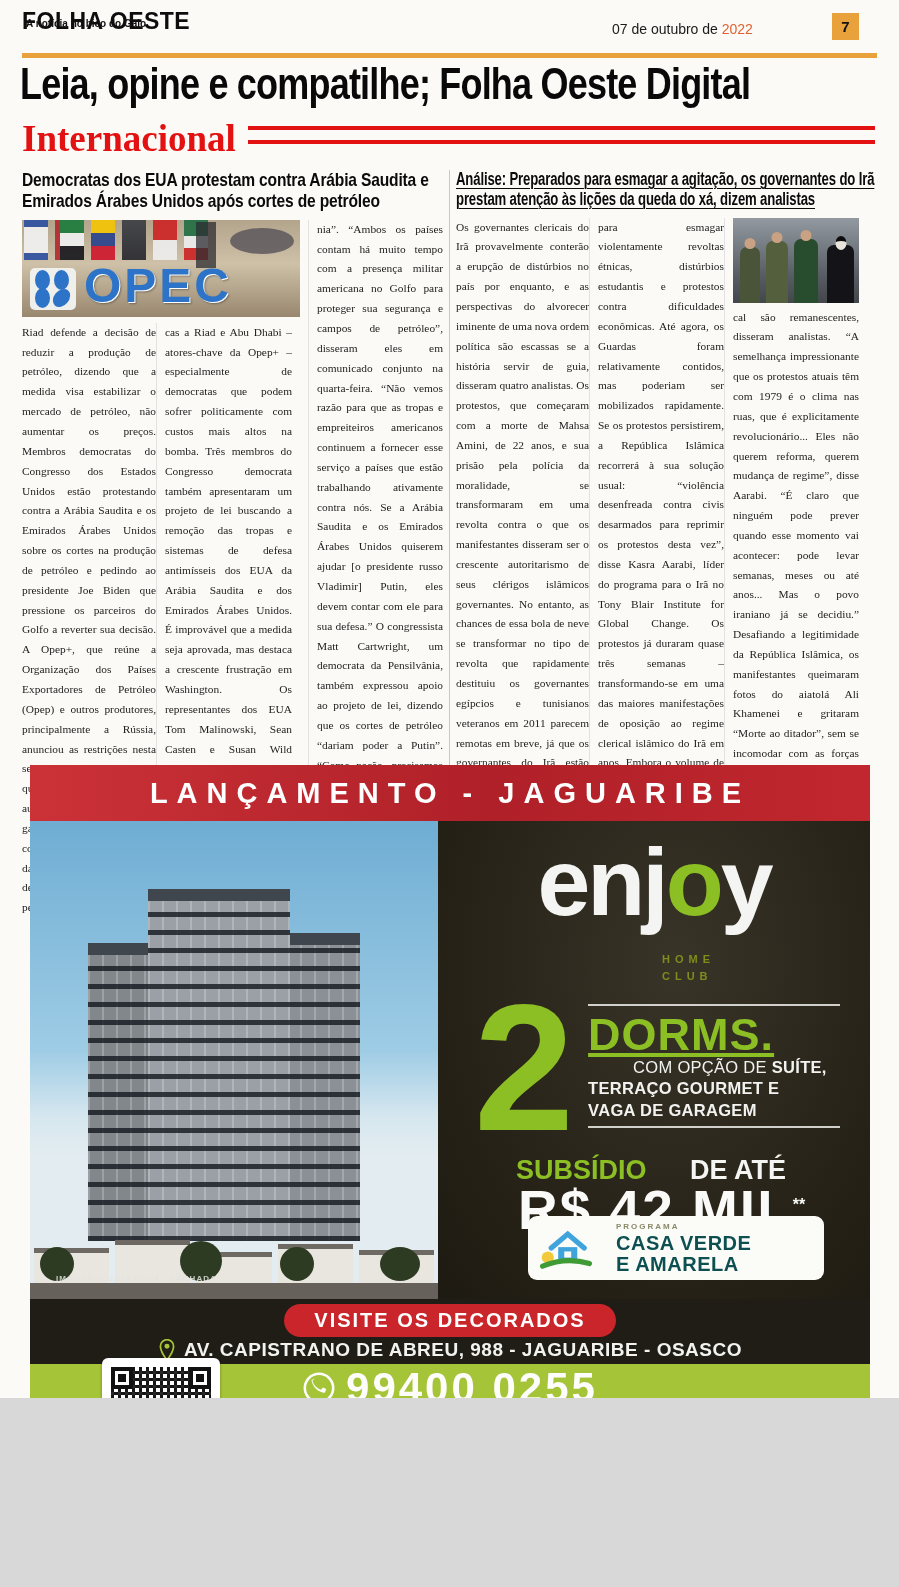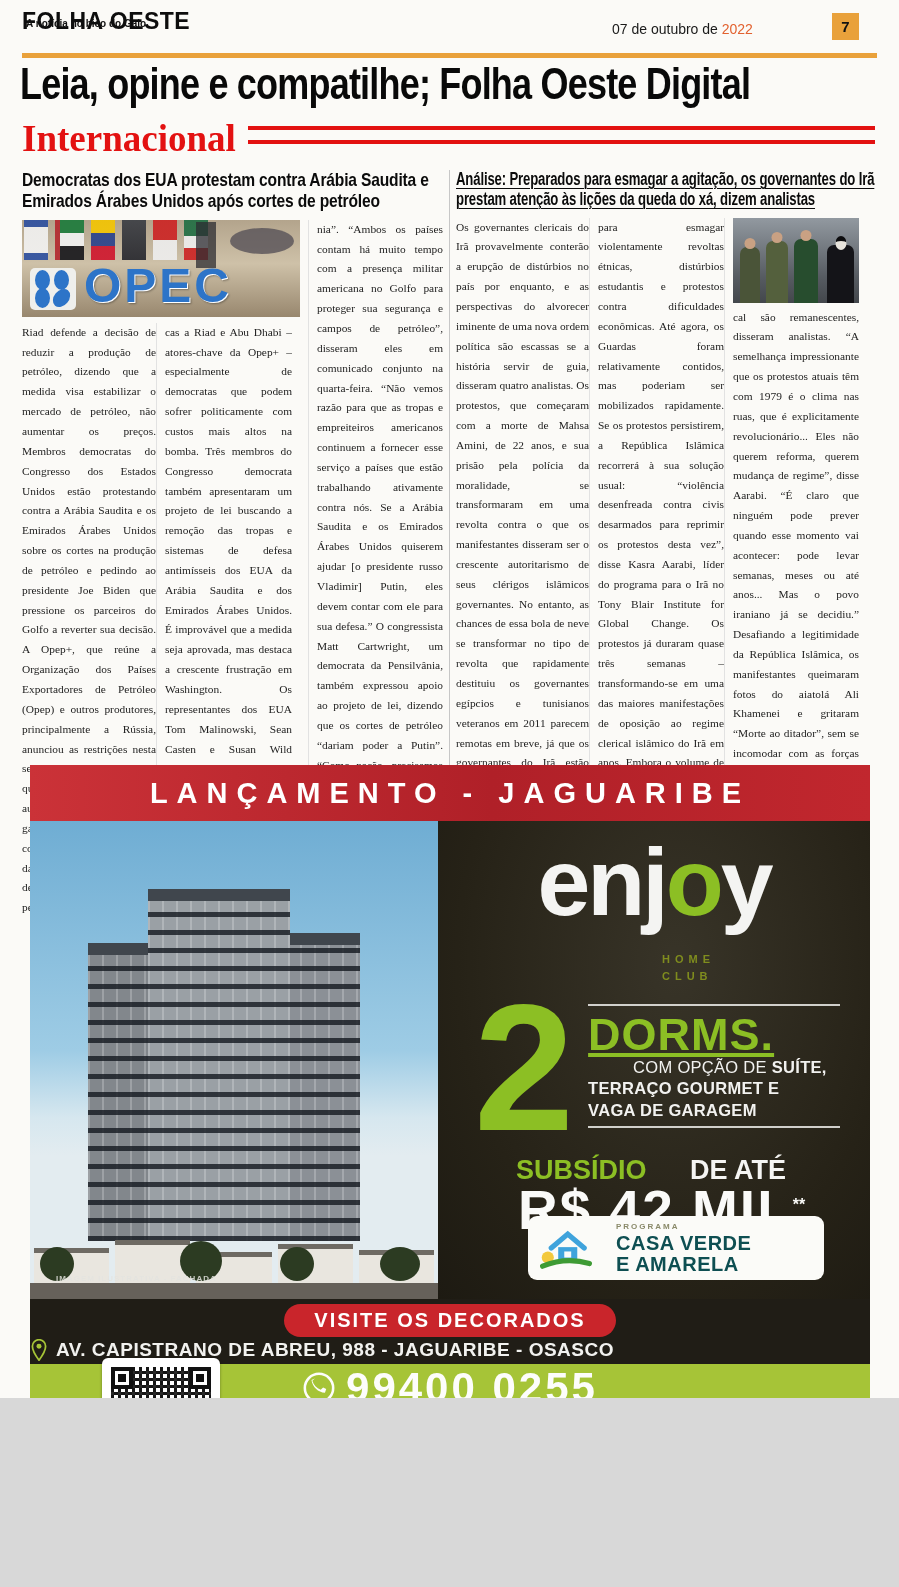--- a/index.html
+++ b/index.html
@@ -117,21 +117,21 @@
           color:#fafaf8;letter-spacing:2px;}
   .amount sup{font-size:16px;letter-spacing:0;}
   .program-box{position:absolute;top:395px;left:90px;width:272px;height:60px;background:#fbfbf8;
                border-radius:9px;display:flex;align-items:center;gap:24px;padding:2px 12px;}
   .prog-text{line-height:1;}
   .prog-label{font:bold 8px "Liberation Sans",sans-serif;color:#8a8a6a;letter-spacing:2px;margin-bottom:2px;}
   .prog-main{font:bold 20px/1.02 "Liberation Sans",sans-serif;color:#0e4f52;letter-spacing:.5px;}
   .ad-visit{position:relative;height:65px;background:#201d16;text-align:center;}
   .visit-pill{display:inline-block;margin-top:5px;background:#c9252b;border-radius:17px;
               padding:5px 30px;font:bold 20px "Liberation Sans",sans-serif;color:#fff;letter-spacing:2px;}
-  .addr-row{display:flex;align-items:center;gap:8px;margin-top:2px;
+  .addr-row{display:flex;align-items:center;justify-content:center;gap:8px;margin-top:2px;
             font:600 19px "Liberation Sans",sans-serif;color:#f2f2ef;letter-spacing:.5px;}
   .ad-phone{position:relative;height:67px;background:#a6c437;text-align:center;overflow:visible;}
   .phone-row{display:flex;align-items:center;justify-content:center;gap:10px;padding-top:3px;
              font:bold 42px/1 "Liberation Sans",sans-serif;color:#fdfdfb;letter-spacing:3px;}
   .website{font:bold 19px "Liberation Sans",sans-serif;color:#fdfdfb;letter-spacing:7px;margin-top:1px;}
   .ad-partners{height:58px;background:#f3f1ec;display:flex;align-items:center;justify-content:space-around;}
   .partner{text-align:center;}
   .p-role{font:7.5px "Liberation Sans",sans-serif;color:#76736c;margin-bottom:3px;}
   .caixa{font:italic 900 27px "Liberation Sans",sans-serif;color:#1c5fa8;letter-spacing:1px;}
   .caixa .x{color:#f6822a;}

